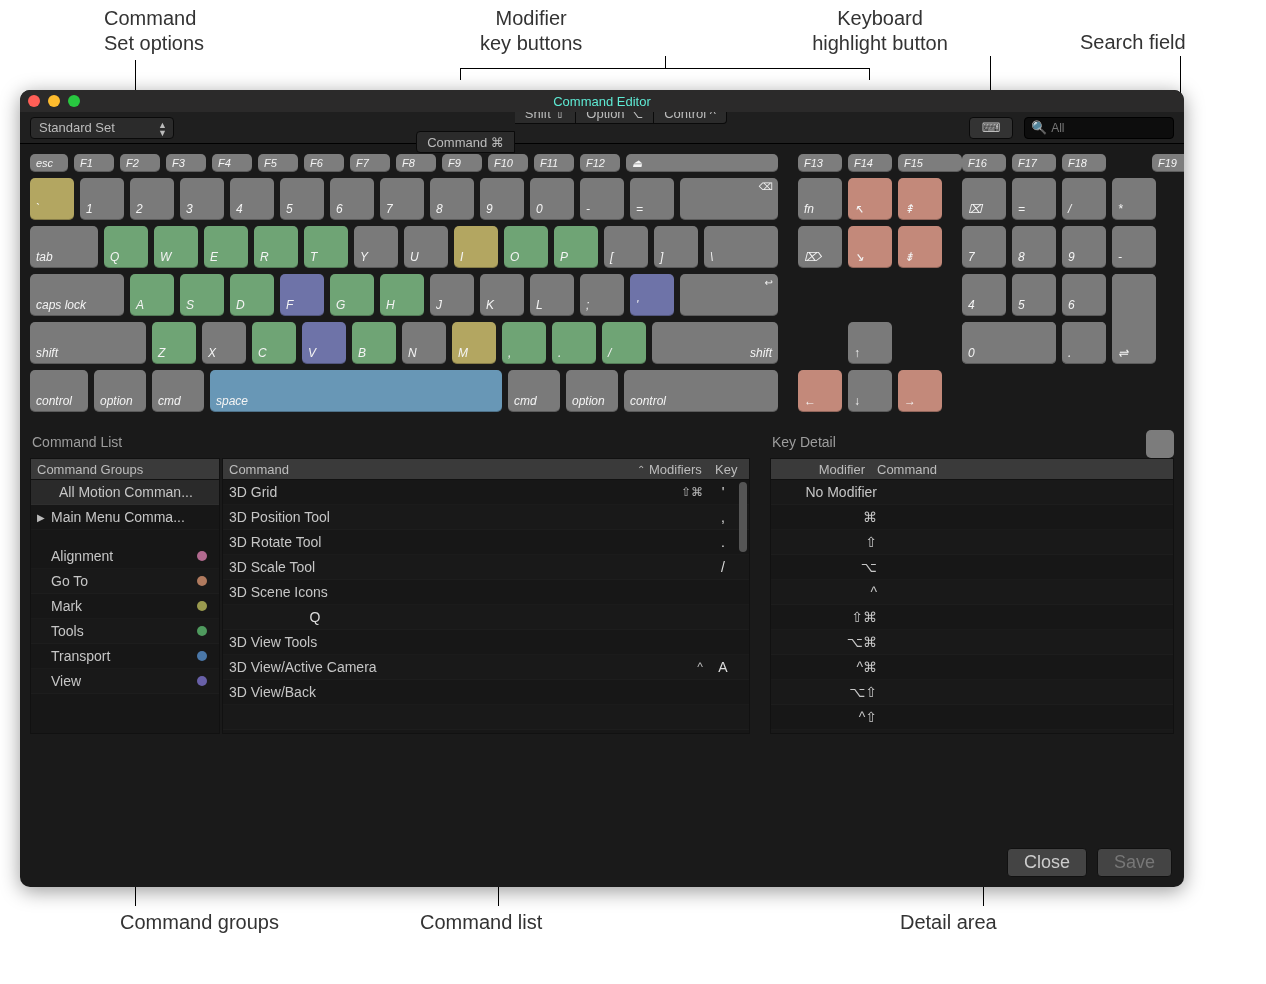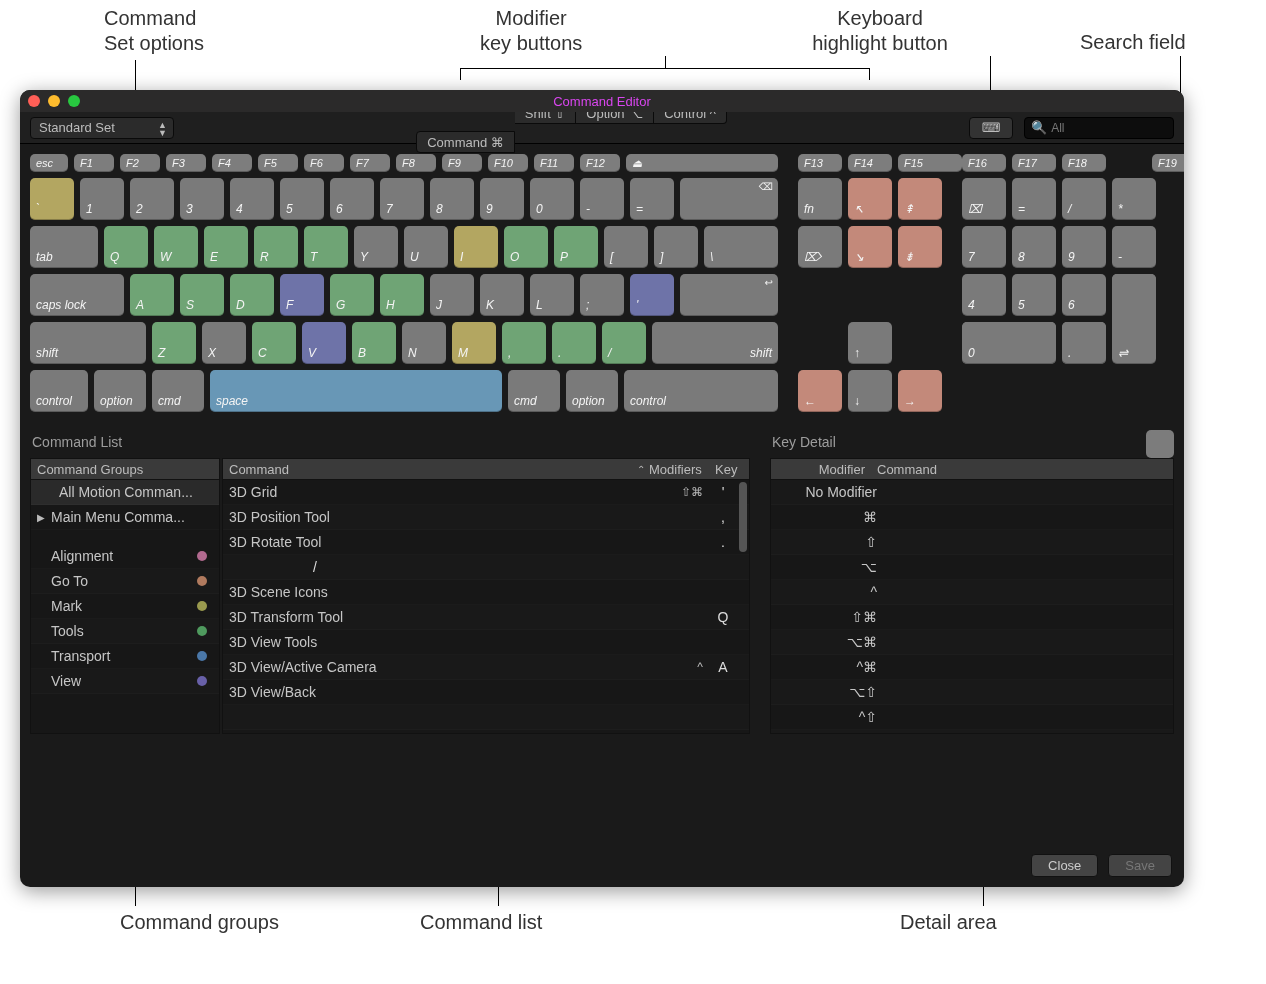--- a/index.html
+++ b/index.html
@@ -27,21 +27,21 @@
     box-shadow: 0 4px 20px rgba(0,0,0,.4);
   }
 
   
   .titlebar {
     height: 22px;
     background: #2b2a2a;
     display: flex; align-items: center;
     padding: 0 8px;
     font-size: 13px;
-    color: #d946ef;
+    color: #5eead4;
     position: relative;
   }
   .traffic { display:flex; gap:8px; }
   .tl { width:12px; height:12px; border-radius:50%; }
   .tl-red{background:#ff5f57;} .tl-yel{background:#febc2e;} .tl-grn{background:#28c840;}
   .title-center { position:absolute; left:0; right:0; text-align:center; pointer-events:none; }
 
   
   .toolbar {
     height: 32px;
@@ -218,21 +218,21 @@
     position:absolute; right:2px; top:2px; width:8px; height:70px;
     background:#555; border-radius:4px;
   }
 
   .footer {
     position:absolute; bottom:10px; right:12px;
     display:flex; gap:10px;
   }
   .footer button {
     background:#444; border:1px solid #111; border-radius:4px;
-    color:#ccc; padding:3px 16px; font-size:13px; cursor:pointer;margin-top:8px;
+    color:#ccc; padding:3px 16px; font-size:18px; cursor:pointer;margin-top:8px;
   }
   .footer button.disabled { color:#777; }
 
   
   .bracket { position:absolute; border:1px solid #000; border-bottom:none; height:12px; }
   .vline { position:absolute; width:1px; background:#000; }
   .bracket-bot{ position:absolute; border:1px solid #000; border-top:none; height:12px; }
 
 </style>
 </head>
@@ -555,30 +555,30 @@
                   <div class="c1">3D Position Tool</div>
                   <div class="c2"></div>
                   <div class="c3">,</div>
                 </div>
                 <div class="row cmd-row">
                   <div class="c1">3D Rotate Tool</div>
                   <div class="c2"></div>
                   <div class="c3">.</div>
                 </div>
                 <div class="row cmd-row">
+                  <div class="c1">3D Scale Tool</div>
                   <div class="c2"></div>
                   <div class="c3">/</div>
                 </div>
                 <div class="row cmd-row">
                   <div class="c1">3D Scene Icons</div>
                   <div class="c2"></div>
                   <div class="c3"></div>
                 </div>
                 <div class="row cmd-row">
-                  <div class="c1">3D Transform Tool</div>
                   <div class="c2"></div>
                   <div class="c3">Q</div>
                 </div>
                 <div class="row cmd-row">
                   <div class="c1">3D View Tools</div>
                   <div class="c2"></div>
                   <div class="c3"></div>
                 </div>
                 <div class="row cmd-row">
                   <div class="c1">3D View/Active Camera</div>

